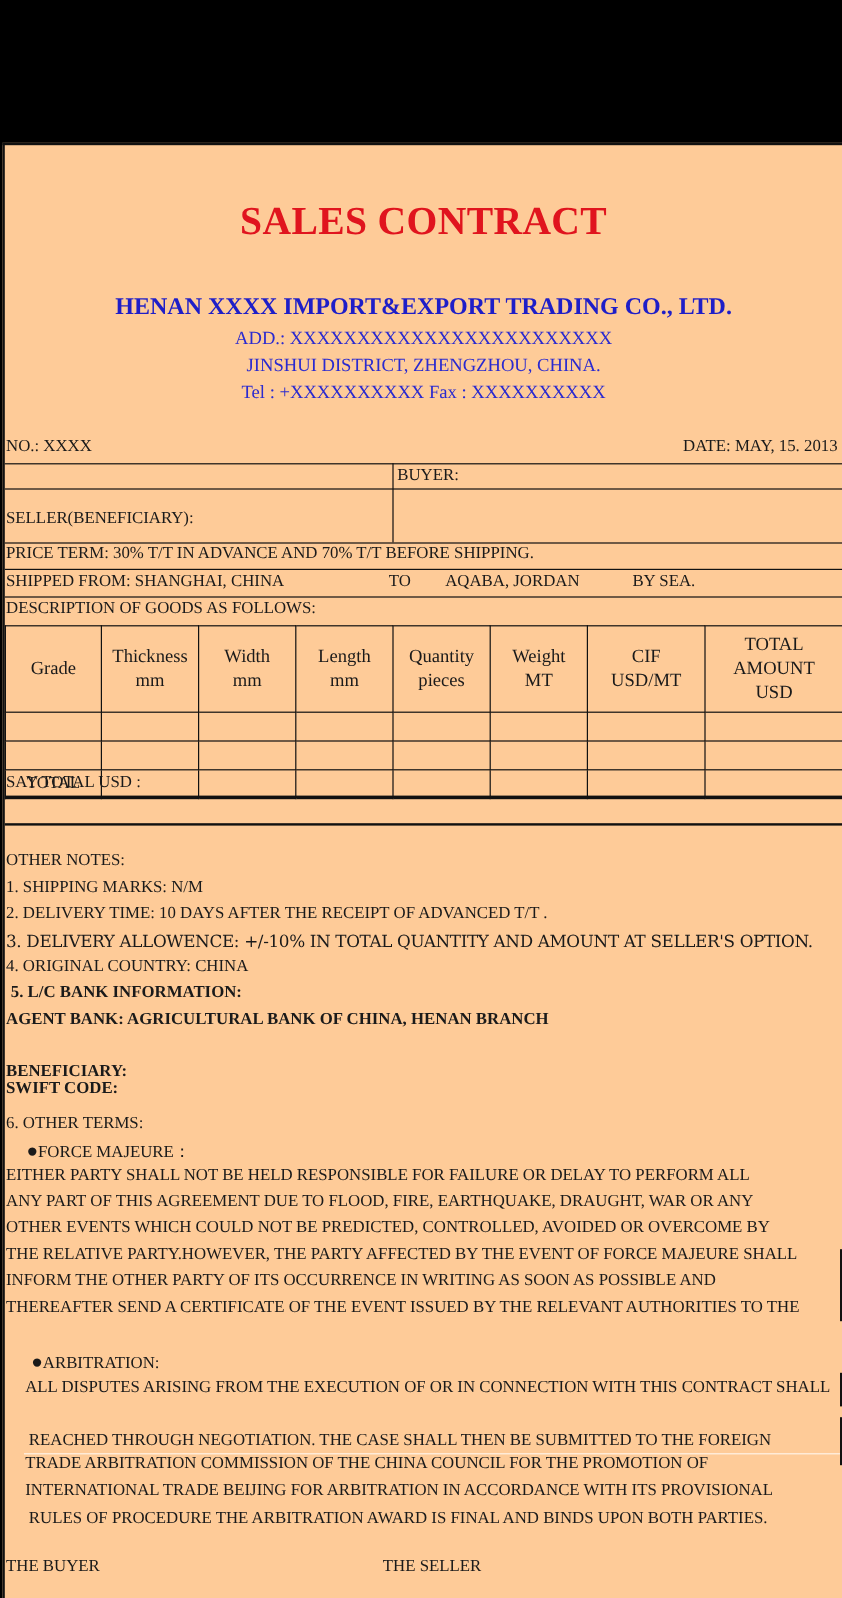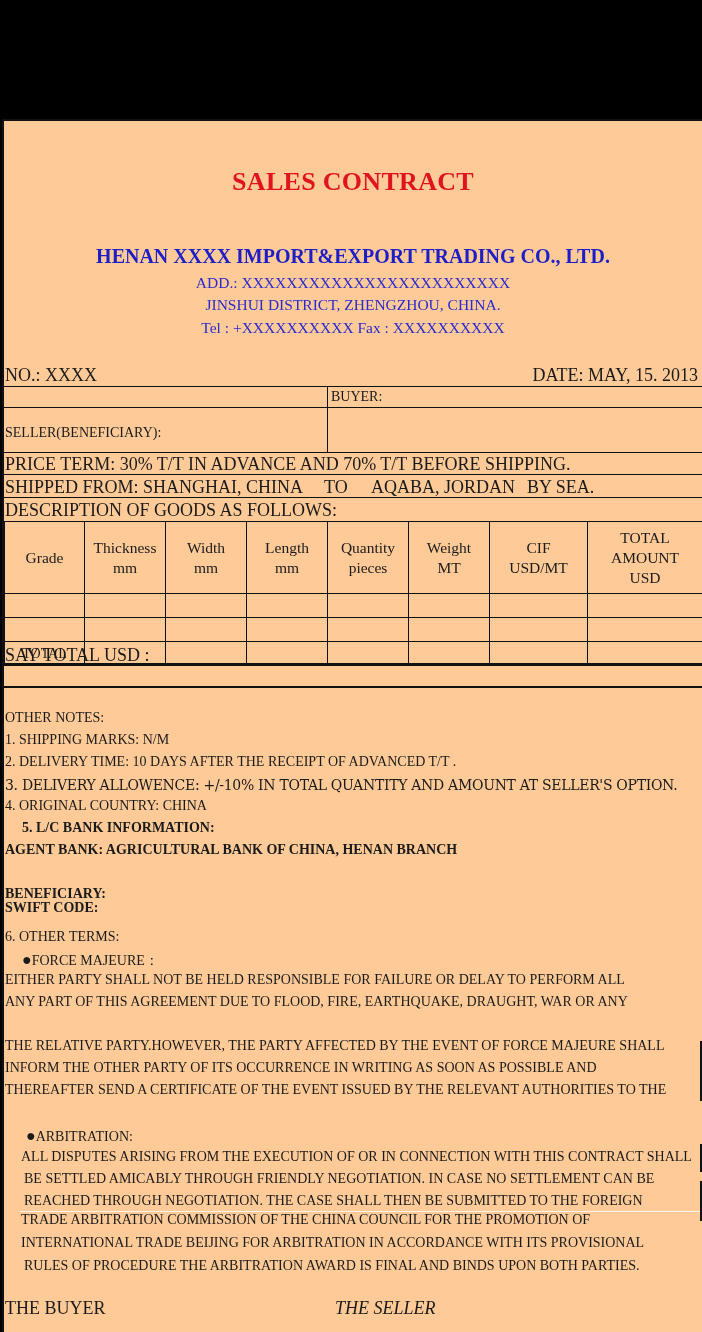--- a/index.html
+++ b/index.html
@@ -4,35 +4,35 @@
   <style>
     * { box-sizing: border-box; margin: 0; padding: 0; }
     html, body { width: 702px; height: 1332px; background: #000; overflow: hidden; }
     body { font-family: "Liberation Serif", serif; color: #1a1a1a; position: relative; }
     .page {
       position: absolute; left: 2px; top: 119px; width: 700px; height: 1213px;
       background: #fecb98; border-left: 2px solid #111; border-top: 2px solid #111;
     }
     .title {
       position: absolute; top: 46px; left: 0; width: 698px; text-align: center;
-      color: #e0141e; font-weight: bold; font-size: 26px; letter-spacing: 0.3px;
+      color: #e0141e; font-weight: bold; font-size: 33px; letter-spacing: 0.3px;
     }
     .company {
       position: absolute; top: 124px; left: 0; width: 698px; text-align: center;
       color: #1e1ec8; font-weight: bold; font-size: 20px;
     }
     .addr {
       position: absolute; left: 0; width: 698px; text-align: center;
       color: #2a2ad0; font-size: 15.5px;
     }
     .addr1 { top: 153px; }
     .addr2 { top: 175px; }
     .addr3 { top: 198px; }
     .row-line { position: absolute; left: 0; width: 698px; height: 1px; background: #111; }
-    .txt { position: absolute; font-size: 18px; white-space: nowrap; }
+    .txt { position: absolute; font-size: 14px; white-space: nowrap; }
     .small { font-size: 14px; }
     .vline { position: absolute; width: 1px; background: #111; }
     table.goods {
       position: absolute; left: 0; top: 400px; width: 698px; border-collapse: collapse;
       table-layout: fixed;
     }
     table.goods th, table.goods td {
       border: 1px solid #111; font-weight: normal; font-size: 15.5px; text-align: center;
       line-height: 20px; padding: 0;
     }
@@ -137,46 +137,46 @@
   <div class="row-line" style="top:542px; height:2px;"></div>
   <div class="txt" style="left:1px; top:524px;">SAY TOTAL USD :</div>
   <div class="row-line" style="top:565px; height:2px;"></div>
 
   <div class="notes">
     <div class="txt" style="left:1px; top:589px;">OTHER NOTES:</div>
     <div class="txt" style="left:1px; top:611px;">1. SHIPPING MARKS:   N/M</div>
     <div class="txt" style="left:1px; top:633px;">2. DELIVERY TIME: 10 DAYS AFTER THE RECEIPT OF ADVANCED T/T .</div>
     <div class="txt dejavu" style="left:1px; top:656px; letter-spacing:-0.3px;">3. DELIVERY ALLOWENCE: +/-10% IN TOTAL QUANTITY AND AMOUNT AT SELLER'S OPTION.</div>
     <div class="txt" style="left:1px; top:677px;">4. ORIGINAL COUNTRY:   CHINA</div>
-    <div class="txt bold" style="left:18px; top:699px;">5. L/C BANK INFORMATION:</div>
+    <div class="txt bold" style="left:5px; top:699px;">5. L/C BANK INFORMATION:</div>
     <div class="txt bold" style="left:1px; top:721px;">AGENT BANK: AGRICULTURAL BANK OF CHINA, HENAN BRANCH</div>
     <div class="txt bold" style="left:1px; top:743px;margin-top:36px;">SWIFT CODE:</div>
     <div class="txt bold" style="left:1px; top:765px;">BENEFICIARY:</div>
     <div class="txt" style="left:1px; top:808px;">6. OTHER TERMS:</div>
 
     <div class="txt" style="left:18px; top:830px;"><span class="bullet">●</span><span>FORCE MAJEURE：</span></div>
     <div class="clip" style="position:absolute; left:0; top:851px; height:172px;">
       <div class="txt" style="left:1px; top:0px;">EITHER PARTY SHALL NOT BE HELD RESPONSIBLE FOR FAILURE OR DELAY TO PERFORM ALL</div>
       <div class="txt" style="left:1px; top:22px;">ANY PART OF THIS AGREEMENT DUE TO FLOOD, FIRE, EARTHQUAKE, DRAUGHT, WAR OR ANY</div>
+      <div class="txt" style="left:1px; top:44px;">OTHER EVENTS WHICH COULD NOT BE PREDICTED, CONTROLLED, AVOIDED OR OVERCOME BY</div>
       <div class="txt" style="left:1px; top:66px;">THE RELATIVE PARTY.HOWEVER, THE PARTY AFFECTED BY THE EVENT OF FORCE MAJEURE SHALL</div>
       <div class="txt" style="left:1px; top:88px;">INFORM THE OTHER PARTY OF ITS OCCURRENCE IN WRITING AS SOON AS POSSIBLE AND</div>
       <div class="txt" style="left:1px; top:110px;">THEREAFTER SEND A CERTIFICATE OF THE EVENT ISSUED BY THE RELEVANT AUTHORITIES TO THE</div>
     </div>
 
     <div class="txt" style="left:22px; top:1006px;"><span class="bullet">●</span><span>ARBITRATION:</span></div>
     <div class="clip" style="position:absolute; left:16px; top:1028px; height:140px;">
       <div class="txt" style="left:1px; top:0px;">ALL DISPUTES ARISING FROM THE EXECUTION OF OR IN CONNECTION WITH THIS CONTRACT SHALL</div>
-      <div class="txt" style="left:4px; top:22px;"> BE SETTLED AMICABLY THROUGH FRIENDLY NEGOTIATION. IN CASE NO SETTLEMENT CAN BE</div>
       <div class="txt" style="left:4px; top:44px;"> REACHED THROUGH NEGOTIATION. THE CASE SHALL THEN BE SUBMITTED TO THE FOREIGN</div>
       <div class="row-line" style="top:62px; background:#fff3e6;"></div>
       <div class="txt" style="left:1px; top:63px;">TRADE ARBITRATION COMMISSION OF THE CHINA COUNCIL FOR THE PROMOTION OF</div>
       <div class="txt" style="left:1px; top:86px;">INTERNATIONAL TRADE BEIJING FOR ARBITRATION IN ACCORDANCE WITH ITS PROVISIONAL</div>
       <div class="txt" style="left:4px; top:109px;"> RULES OF PROCEDURE THE ARBITRATION AWARD IS FINAL AND BINDS UPON BOTH PARTIES.</div>
     </div>
   </div>
 
   <div class="txt" style="left:1px; top:1177px;">THE BUYER</div>
-  <div class="txt" style="left:331px; top:1177px;font-style:italic;">THE SELLER</div>
+  <div class="txt" style="left:315px; top:1177px;">THE SELLER</div>
 
   <div class="rbar" style="top:920px; height:60px;"></div>
   <div class="rbar" style="top:1023px; height:28px;"></div>
   <div class="rbar" style="top:1060px; height:40px;"></div>
 </div>
 
 </body></html>

